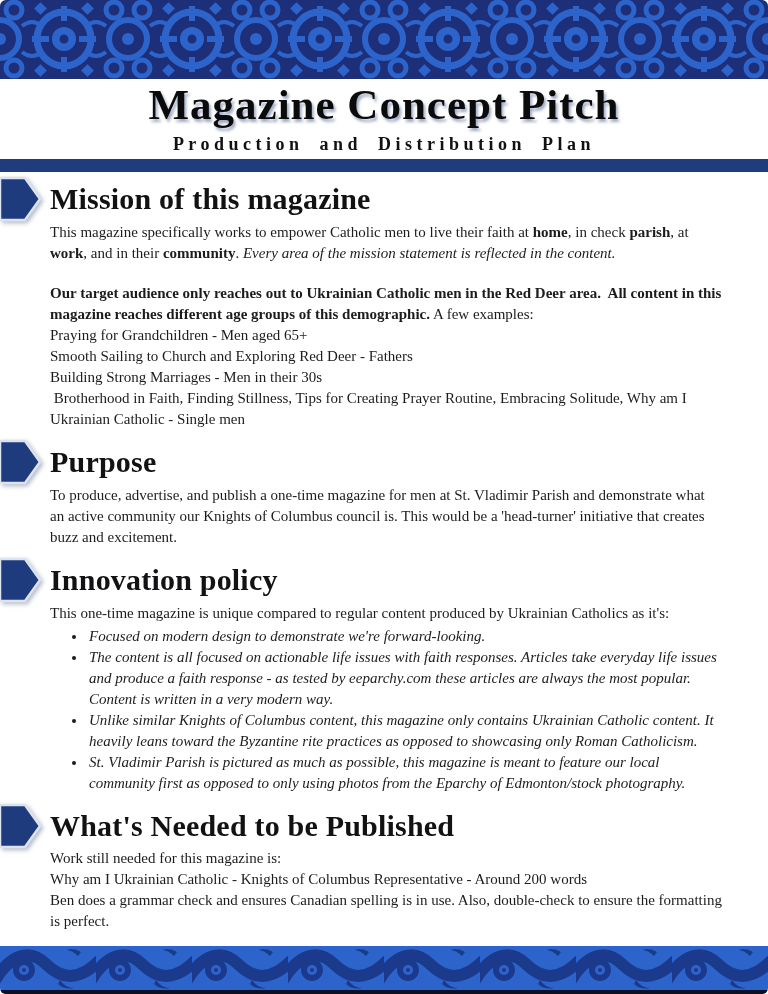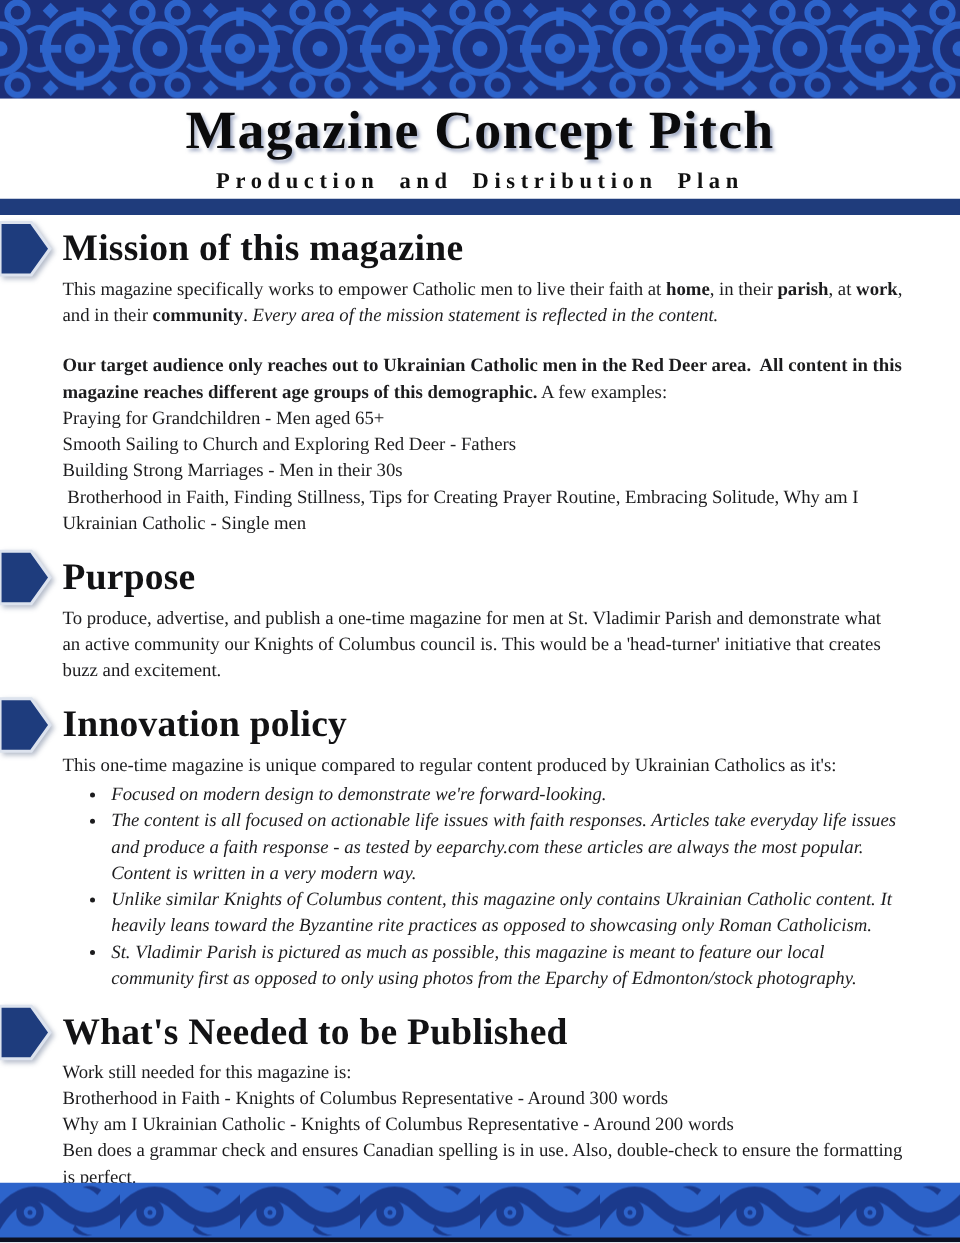--- a/index.html
+++ b/index.html
@@ -1,19 +1,20 @@
 <!DOCTYPE html>
 <html><head>
 <meta charset="utf-8">
 <style>
   html,body{margin:0;padding:0;background:#ffffff;}
   .page{
     position:relative;width:768px;height:994px;overflow:hidden;
     background:#ffffff;color:#1b1b1d;
     font-family:"Liberation Serif", serif;
+    border-radius:6px;
   }
   .band-top{position:absolute;top:0;left:0;display:block;}
   .band-bottom{position:absolute;bottom:0;left:0;display:block;}
   .masthead{position:absolute;top:79px;left:0;width:768px;text-align:center;}
   .page-title{
     margin:0;font-size:43px;line-height:52px;font-weight:bold;color:#0b0b0c;
     letter-spacing:1px;
     text-shadow:2px 3px 3px rgba(96,114,156,0.6);
   }
   .page-subtitle{
@@ -85,21 +86,21 @@
 
   <main class="content">
 
     <section>
       <div class="section-header">
         <svg class="sec-arrow" width="42" height="46" viewBox="0 0 42 46">
           <polygon points="0,2 25,2 40,23 25,44 0,44" fill="#1e3c7d" stroke="#dde3ee" stroke-width="2.5"></polygon>
         </svg>
         <h2 class="section-heading">Mission of this magazine</h2>
       </div>
-      <p class="body-text para"><span>This magazine specifically works to empower Catholic men to live their faith at </span><b>home</b><span>, in their </span><b>parish</b><span>, at </span><b>work</b><span>, and in their </span><b>community</b><span>. </span><i>Every area of the mission statement is reflected in the content.</i></p>
+      <p class="body-text para"><span>This magazine specifically works to empower Catholic men to live their faith at </span><b>home</b><span>, in check </span><b>parish</b><span>, at </span><b>work</b><span>, and in their </span><b>community</b><span>. </span><i>Every area of the mission statement is reflected in the content.</i></p>
       <div class="gap"></div>
       <p class="body-text para"><b>Our target audience only reaches out to Ukrainian Catholic men in the Red Deer area.  All content in this magazine reaches different age groups of this demographic.</b><span> A few examples:</span></p>
       <div class="body-text">Praying for Grandchildren - Men aged 65+</div>
       <div class="body-text">Smooth Sailing to Church and Exploring Red Deer - Fathers</div>
       <div class="body-text">Building Strong Marriages - Men in their 30s</div>
       <div class="body-text"> Brotherhood in Faith, Finding Stillness, Tips for Creating Prayer Routine, Embracing Solitude, Why am I Ukrainian Catholic - Single men</div>
     </section>
 
     <section>
       <div class="section-header mt">
@@ -128,21 +129,20 @@
     </section>
 
     <section>
       <div class="section-header mt">
         <svg class="sec-arrow" width="42" height="46" viewBox="0 0 42 46">
           <polygon points="0,2 25,2 40,23 25,44 0,44" fill="#1e3c7d" stroke="#dde3ee" stroke-width="2.5"></polygon>
         </svg>
         <h2 class="section-heading">What's Needed to be Published</h2>
       </div>
       <div class="body-text">Work still needed for this magazine is:</div>
-      <div class="body-text">Brotherhood in Faith - Knights of Columbus Representative - Around 300 words</div>
       <div class="body-text">Why am I Ukrainian Catholic - Knights of Columbus Representative - Around 200 words</div>
       <div class="body-text">Ben does a grammar check and ensures Canadian spelling is in use. Also, double-check to ensure the formatting is perfect.</div>
     </section>
 
   </main>
 
   <svg class="band-bottom" width="768" height="48" viewBox="0 0 768 48">
     <defs>
       <pattern id="botPat" width="96" height="48" patternUnits="userSpaceOnUse">
         <rect width="96" height="48" fill="#2d64cb"></rect>

